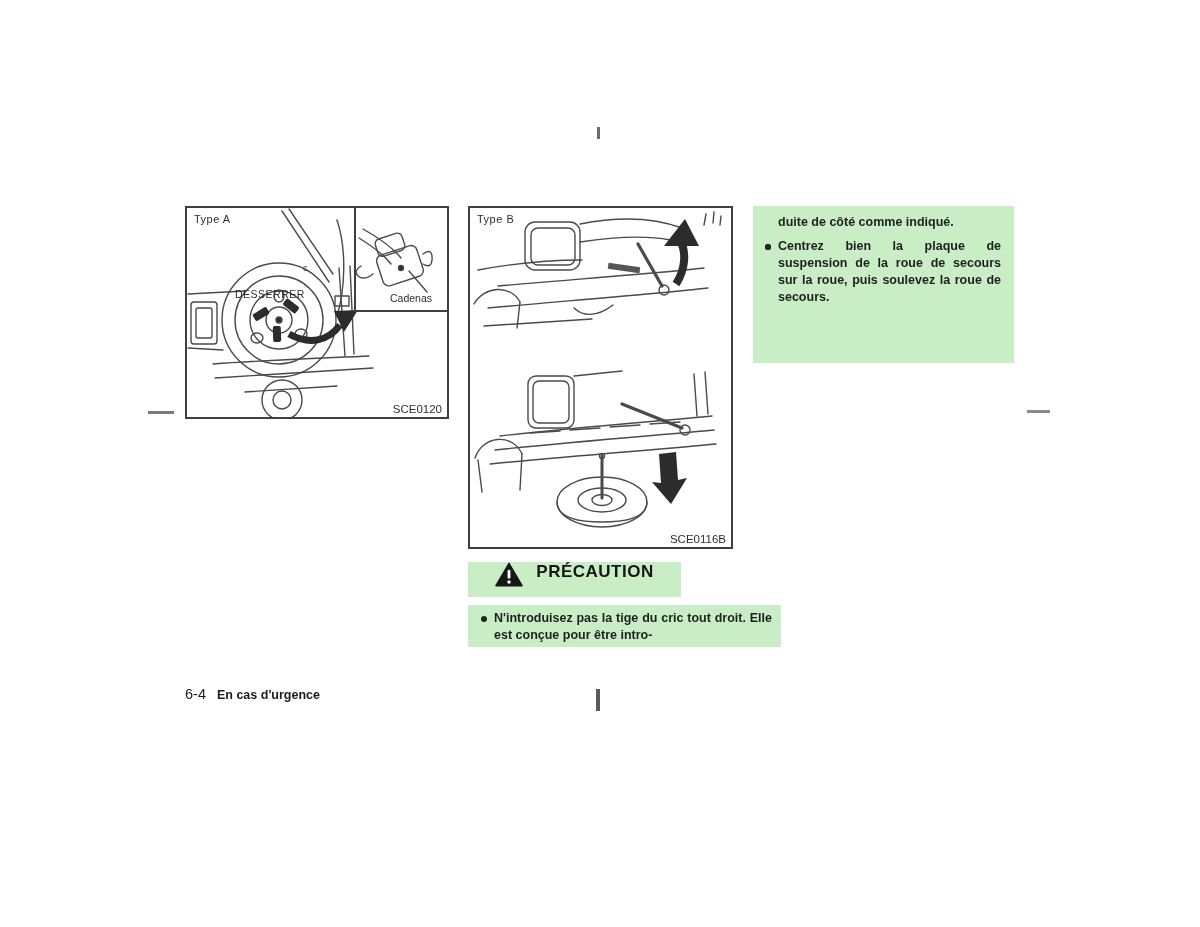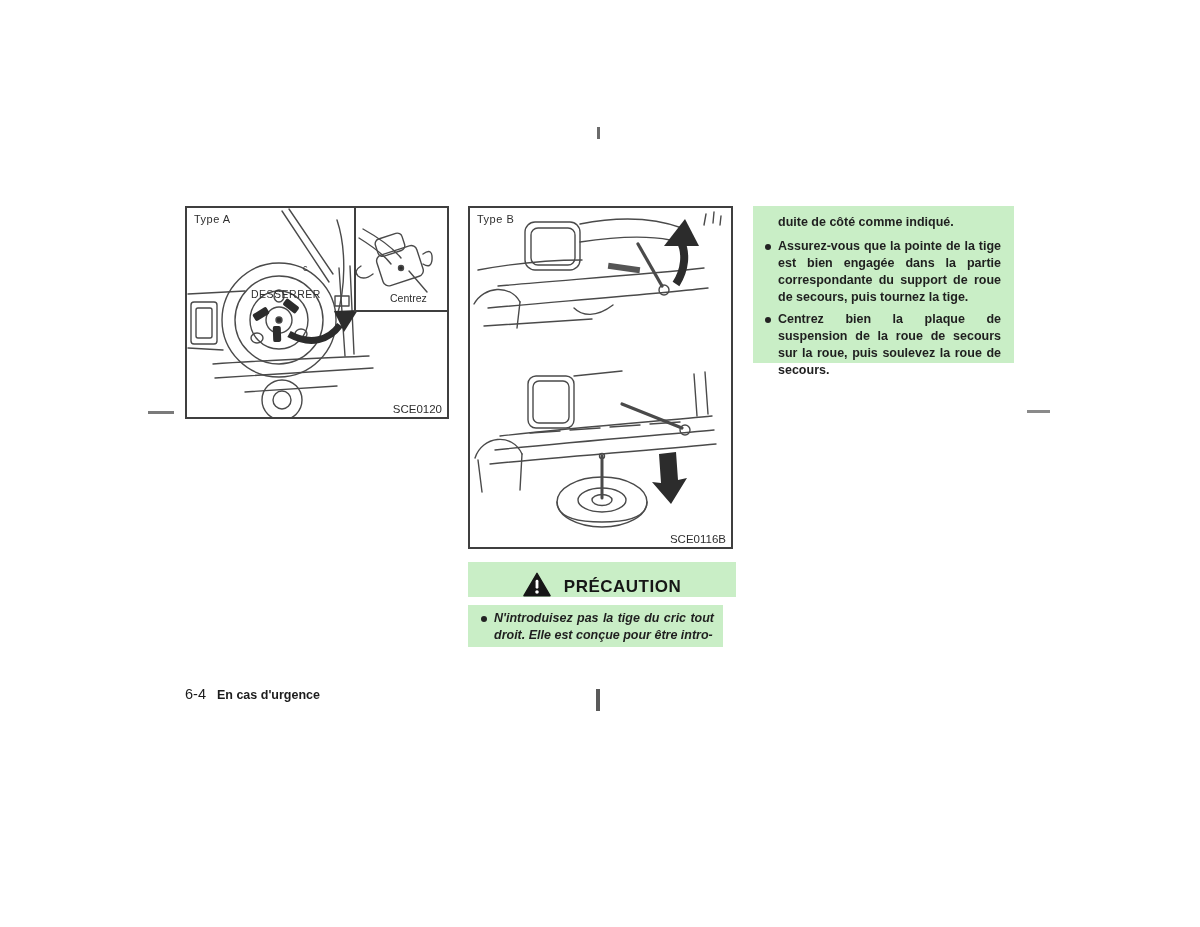--- a/index.html
+++ b/index.html
@@ -18,45 +18,45 @@
   
   .figure{position:absolute;border:2px solid #3f3f3f;background:#fff;box-sizing:border-box;}
   .figure-a{left:185px;top:206px;width:264px;height:213px;}
   .figure-b{left:468px;top:206px;width:265px;height:343px;padding-left:44px;}
   .figure svg{position:absolute;left:0;top:0;}
   .fig-label{position:absolute;left:7px;top:5px;font-size:11px;color:#2e2e2e;letter-spacing:.5px;}
   .fig-code{position:absolute;right:5px;bottom:2px;font-size:11.5px;color:#2e2e2e;margin-left:40px;}
   .inset-frame{position:absolute;left:167px;top:0;width:93px;height:102px;
     border-left:2px solid #3f3f3f;border-bottom:2px solid #3f3f3f;}
   .ann{position:absolute;font-size:10.5px;color:#2e2e2e;}
-  .ann-desserrer{left:64px;top:80px;letter-spacing:.5px;}
+  .ann-desserrer{left:48px;top:80px;letter-spacing:.5px;}
   .ann-c{left:116px;top:55px;font-size:9px;}
   .ann-cadenas{left:203px;top:84px;}
   .ann-tourner{left:146px;top:85px;width:122px;line-height:13px;}
 
   
   .green{background:var(--highlight-green,#c9eec6);}
   .note-block{
     position:absolute;left:753px;top:206px;width:261px;height:157px;
     box-sizing:border-box;padding:8px 13px 0 10px;
     font-weight:bold;font-size:12.5px;line-height:17px;
   }
   .note-continuation{margin-left:15px;margin-bottom:7px;}
   .bullet-item{position:relative;padding-left:15px;text-align:justify;margin-bottom:5px;}
   .bullet-dot{position:absolute;left:2px;top:6px;width:6px;height:6px;border-radius:50%;background:#222;}
 
   .caution-header{
-    position:absolute;left:468px;top:562px;width:268px;height:35px;
-    display:flex;align-items:flex-end;justify-content:center;gap:13px;
+    position:absolute;left:468px;top:562px;width:213px;height:35px;
+    display:flex;align-items:flex-start;justify-content:center;gap:13px;
   }
   .caution-title{font-size:17px;font-weight:bold;letter-spacing:.5px;color:#161616;}
   .caution-body{
-    position:absolute;left:468px;top:605px;width:255px;height:42px;
+    position:absolute;left:468px;top:605px;width:313px;height:42px;
     box-sizing:border-box;padding:5px 9px 0 11px;
-    font-weight:bold;font-size:12.5px;line-height:17px;font-style:italic;
+    font-weight:bold;font-size:12.5px;line-height:17px;
   }
 
   .footer{position:absolute;left:185px;top:662px;display:flex;align-items:baseline;gap:11px;}
   .footer-num{font-size:14.5px;color:#1c1c1c;margin-top:24px;}
   .footer-title{font-size:12.5px;font-weight:bold;color:#1c1c1c;margin-top:16px;}
 
   .lineart{stroke:#4a4a4a;stroke-width:1.4;fill:none;stroke-linecap:round;stroke-linejoin:round;}
   .fillink{fill:#2c2c2c;stroke:none;}
 </style>
 </head>
@@ -122,21 +122,21 @@
         <path d="M236,46 q10,-7 9,6 q-1,9 -9,4"></path>
         <path d="M186,66 q-9,7 -15,2 q-5,-5 3,-10"></path>
         <circle cx="214" cy="60" r="2.5" fill="#2c2c2c"></circle>
         <path d="M240,84 L222,63"></path>
       </g>
     </svg>
     <div class="inset-frame"></div>
     <div class="fig-label">Type A</div>
     <div class="ann ann-desserrer">DESSERRER</div>
     <div class="ann ann-c">c</div>
-    <div class="ann ann-cadenas">Centrez</div>
+    <div class="ann ann-cadenas">Cadenas</div>
     <div class="fig-code">SCE0120</div>
   </div>
 
   <div class="figure figure-b">
     <svg width="261" height="339" viewBox="0 0 261 339">
 
       <g class="lineart">
         <rect x="55" y="14" width="55" height="48" rx="10"></rect>
         <rect x="61" y="20" width="44" height="37" rx="7"></rect>
         <path d="M110,16 C150,8 185,10 212,20"></path>
@@ -192,21 +192,20 @@
       <polygon class="fillink" points="189,246 206,244 208,272 217,270 201,296 182,274 191,275"></polygon>
     </svg>
     <div class="fig-label">Type B</div>
     <div class="fig-code">SCE0116B</div>
   </div>
 
   <div class="note-block green">
     <div class="note-continuation">duite de côté comme indiqué.</div>
     <div class="bullet-item">
       <span class="bullet-dot"></span>
-      <span>Assurez-vous que la pointe de la tige est bien engagée dans la partie correspondante du support de roue de secours, puis tournez la tige.</span>
     </div>
     <div class="bullet-item">
       <span class="bullet-dot"></span>
       <span>Centrez bien la plaque de suspension de la roue de secours sur la roue, puis soulevez la roue de secours.</span>
     </div>
   </div>
 
   <div class="caution-header green">
     <svg width="28" height="25" viewBox="0 0 30 26">
       <path d="M15,1 L29,25 L1,25 Z" fill="#161616" stroke="#161616" stroke-width="1.5" stroke-linejoin="round"></path>

